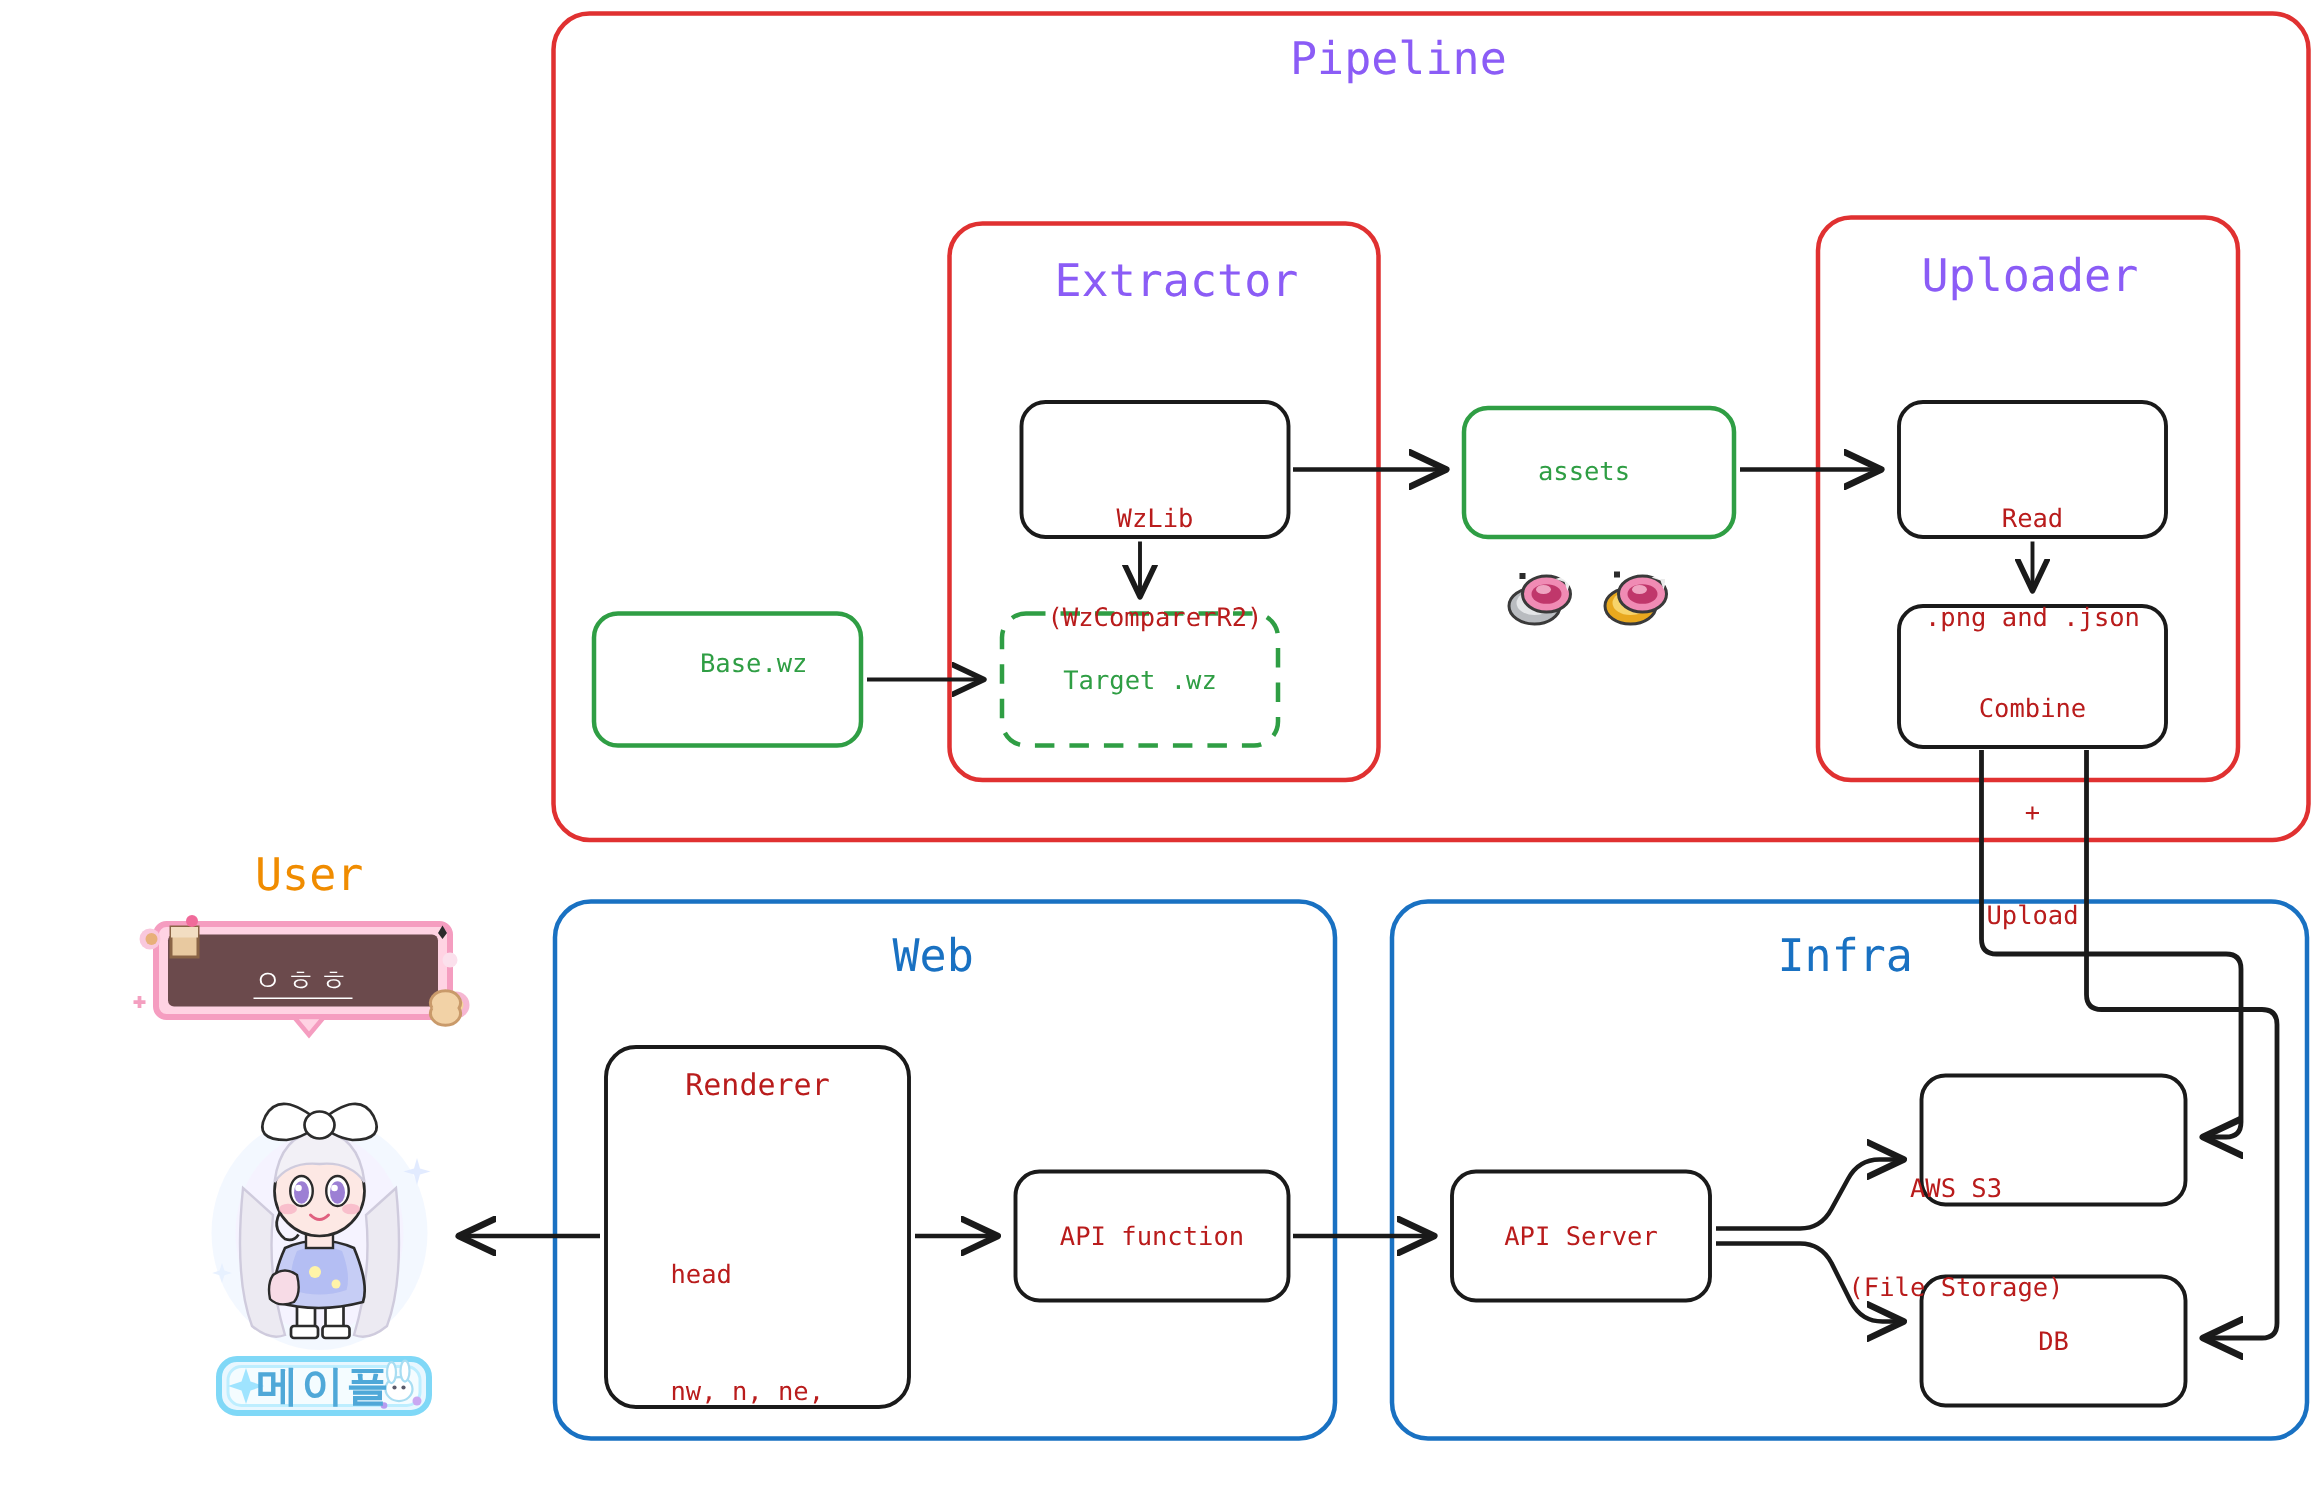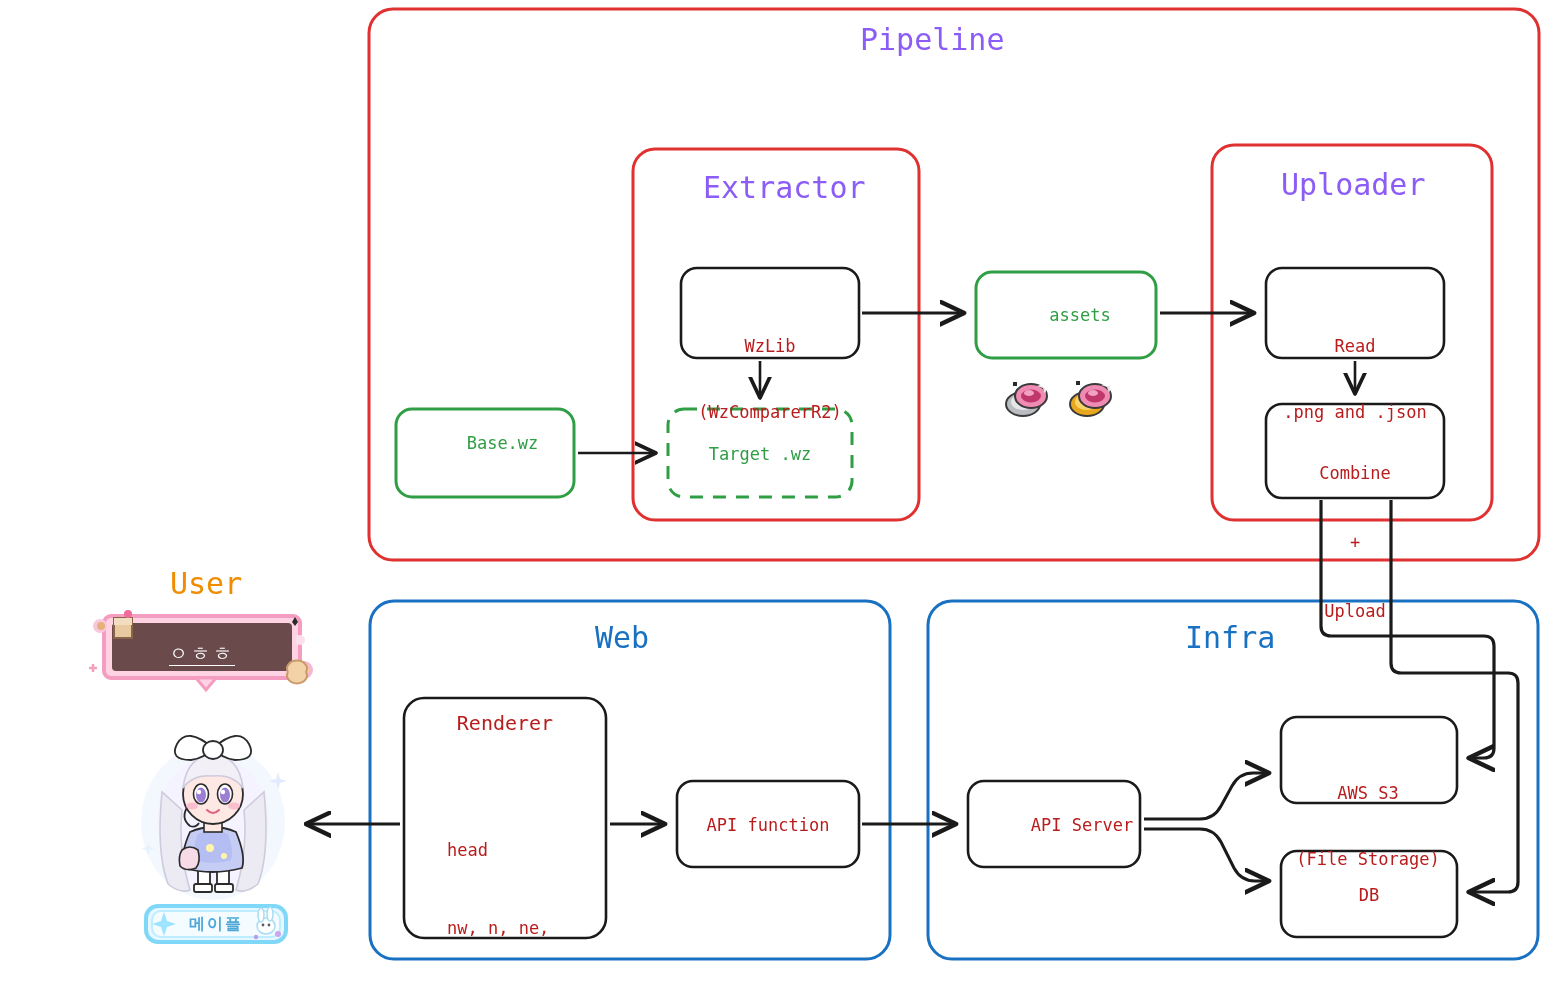--- a/index.html
+++ b/index.html
@@ -112,21 +112,21 @@
 
 <div class="lbl node-text black" style="left:681px;top:291px;width:178px;">
   <div>WzLib</div>
   <div>(WzComparerR2)</div>
 </div>
 
 <div class="lbl node-text green" style="left:396px;top:432px;width:213px;">Base.wz</div>
 
 <div class="lbl node-text green" style="left:668px;top:443px;width:184px;">Target .wz</div>
 
-<div class="lbl node-text green" style="left:976px;top:304px;width:160px;margin-left:24px;">assets</div>
+<div class="lbl node-text green" style="left:976px;top:304px;width:160px;">assets</div>
 
 <div class="lbl node-text black" style="left:1266px;top:291px;width:178px;">
   <div>Read</div>
   <div>.png and .json</div>
 </div>
 
 <div class="lbl node-text black" style="left:1266px;top:416px;width:178px;line-height:23px;">
   <div>Combine</div>
   <div>+</div>
   <div>Upload</div>
@@ -136,23 +136,23 @@
 <div class="lbl black" style="left:447px;top:785px;font-size:17px;line-height:26px;">
   <div>head</div>
   <div>nw, n, ne,</div>
   <div>w, c, e,</div>
   
   
 </div>
 
 <div class="lbl node-text black" style="left:677px;top:814px;width:182px;">API function</div>
 
-<div class="lbl node-text black" style="left:968px;top:814px;width:172px;padding-left:28px;">API Server</div>
-
-<div class="lbl node-text black" style="left:1280px;top:738px;width:176px;">
+<div class="lbl node-text black" style="left:968px;top:814px;width:172px;">API Server</div>
+
+<div class="lbl node-text black" style="left:1216px;top:738px;width:176px;">
   <div>AWS S3</div>
   <div>(File Storage)</div>
 </div>
 
 <div class="lbl node-text black" style="left:1281px;top:884px;width:176px;">DB</div>
 
 <svg class="sprite" style="left:999px;top:372px;" width="56" height="52" viewBox="0 0 56 52">
   <g>
     <path d="M14 10 L18 10 L18 14 L14 14 Z" fill="#2b2b2b"></path>
     <path d="M42 16 L45 16 L45 19 L42 19 Z" fill="#2b2b2b"></path>
@@ -260,14 +260,14 @@
   <ellipse cx="121" cy="15" rx="3" ry="7" fill="#ffffff" stroke="#a8ddf2" stroke-width="1.5"></ellipse>
   <ellipse cx="130" cy="14" rx="3" ry="7" fill="#ffffff" stroke="#a8ddf2" stroke-width="1.5"></ellipse>
   <circle cx="123" cy="25" r="1.4" fill="#5a5a6a"></circle>
   <circle cx="129" cy="25" r="1.4" fill="#5a5a6a"></circle>
   <circle cx="138" cy="34" r="3" fill="#c9a8f2"></circle>
   <circle cx="116" cy="37" r="2.2" fill="#b79cf0"></circle>
 </svg>
 
 <div class="lbl" style="left:140px;top:900px;width:152px;height:48px;
      display:flex;align-items:center;justify-content:center;
-     color:#4fa8d8;font-size:16px;letter-spacing:2px;padding-right:18px;
+     color:#4fa8d8;font-size:28px;letter-spacing:2px;padding-right:18px;
      font-family:'DejaVu Sans',sans-serif;font-weight:bold;">메이플</div>
 
 </body></html>

